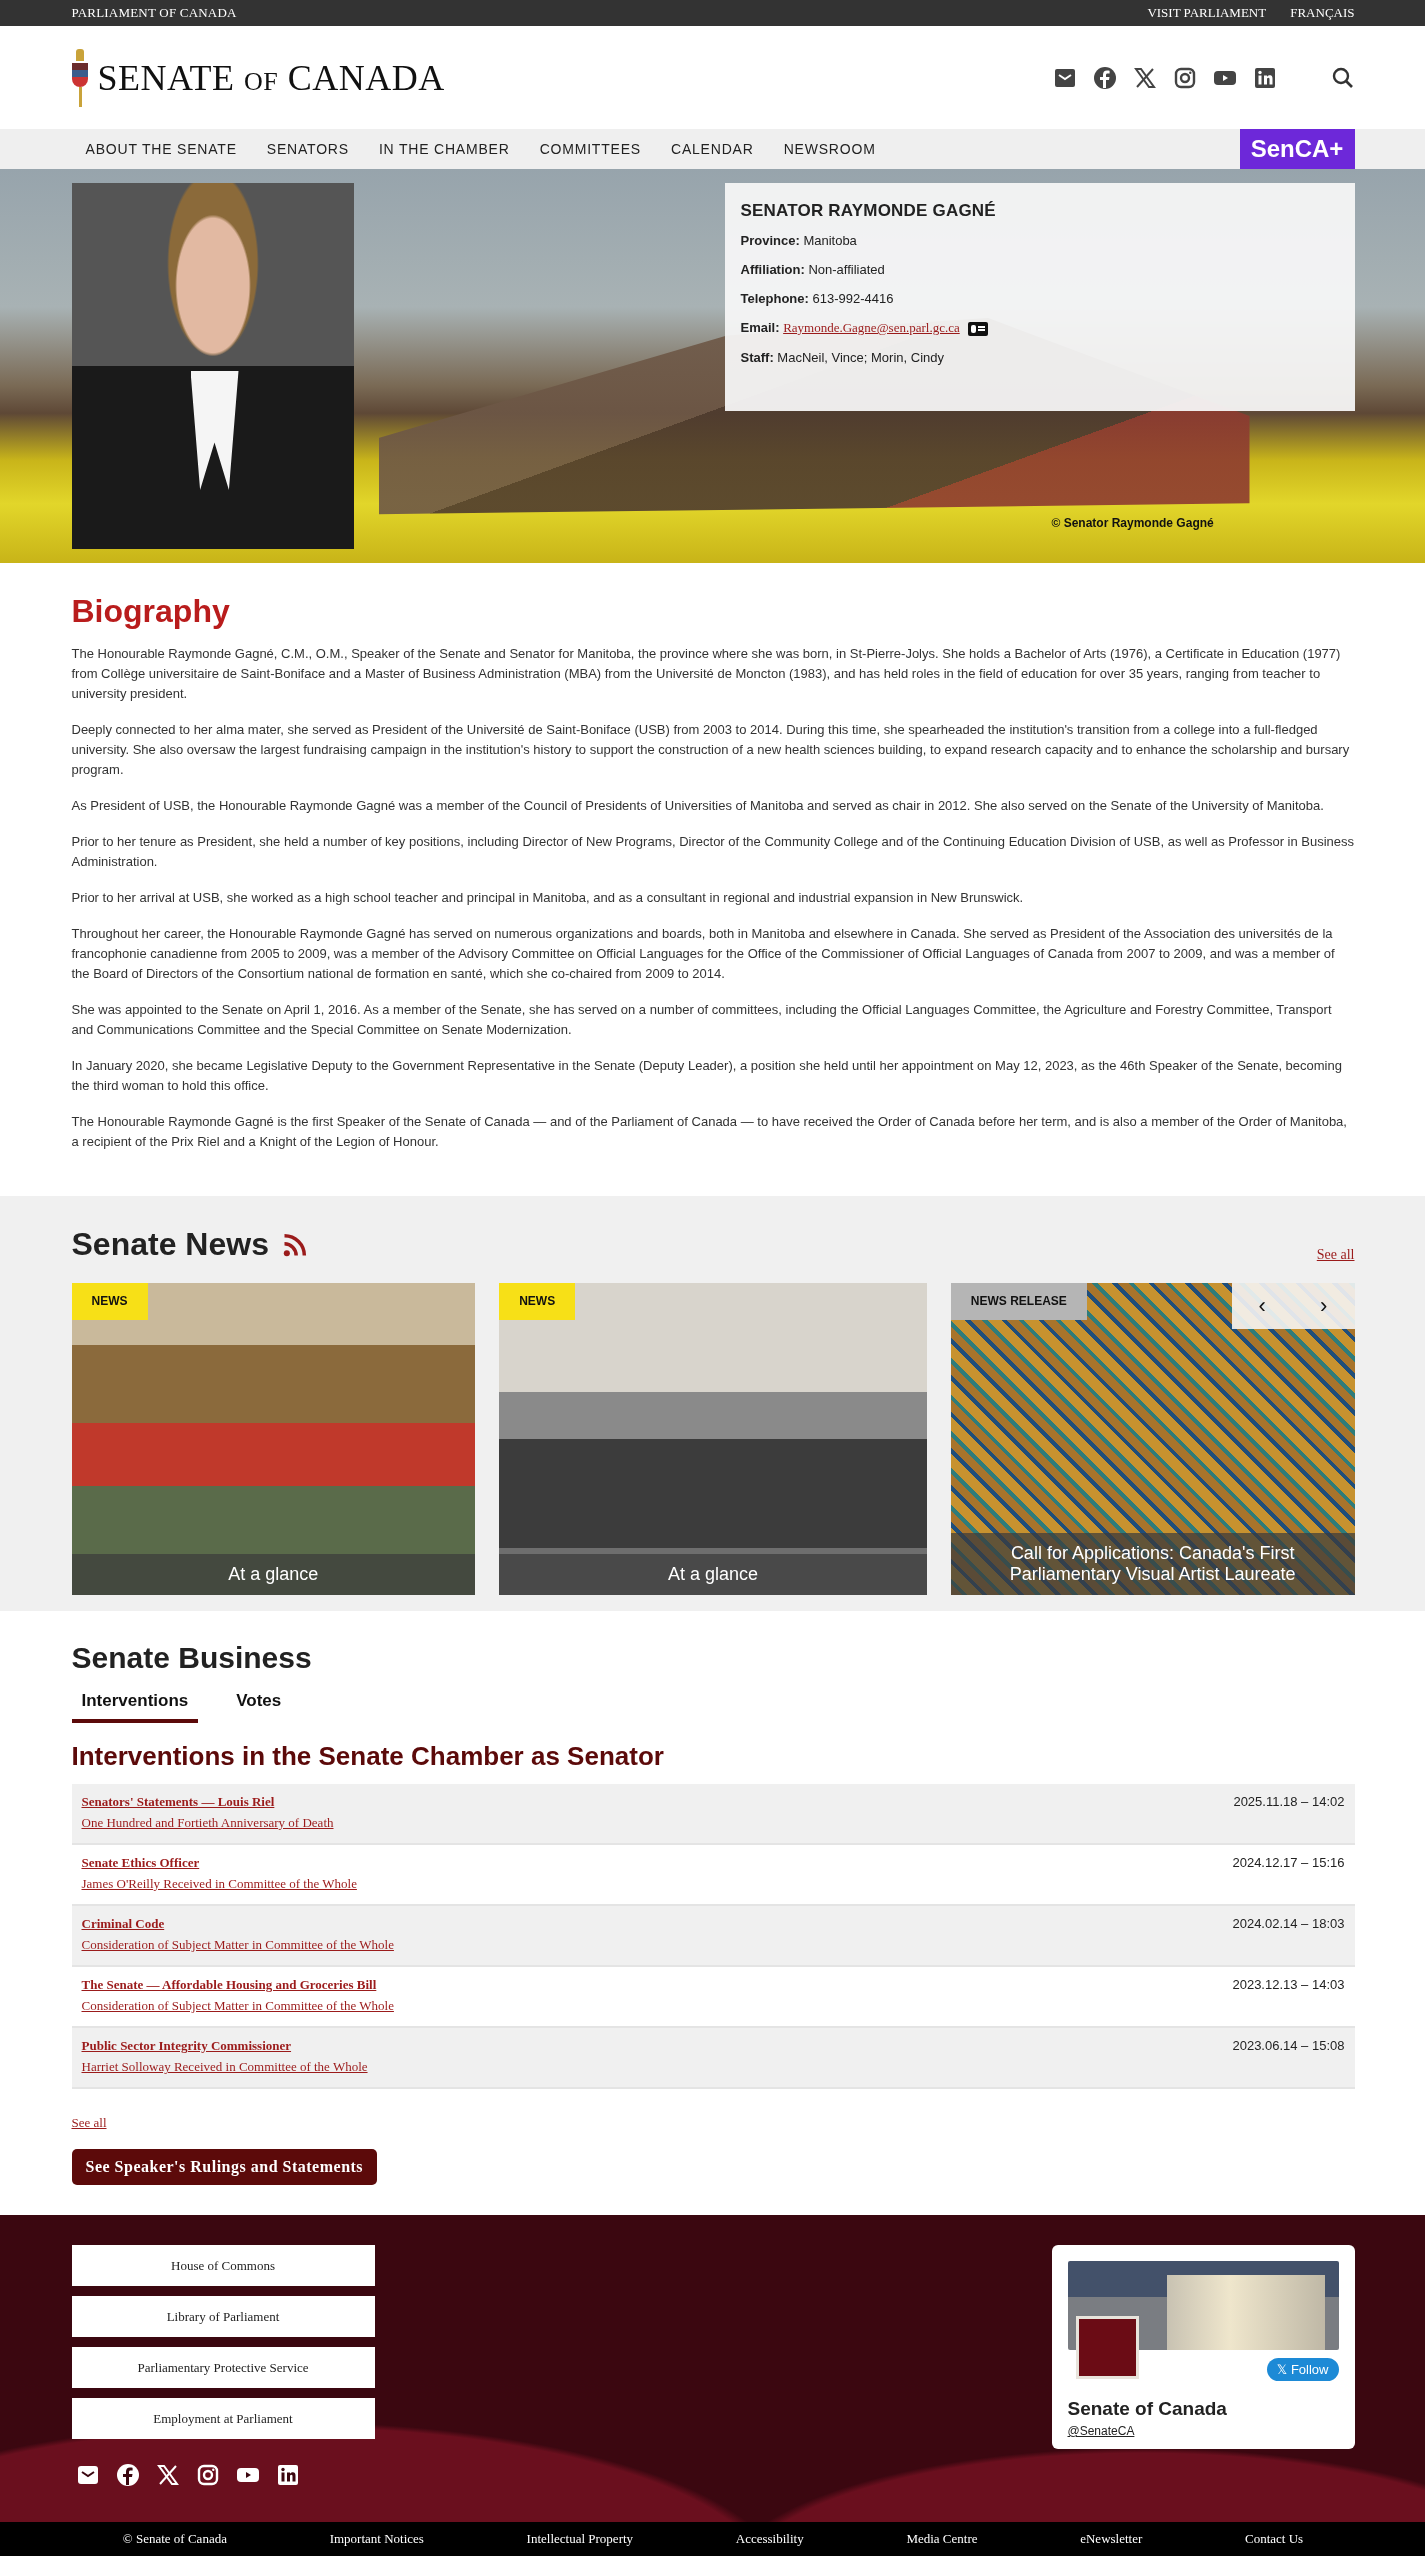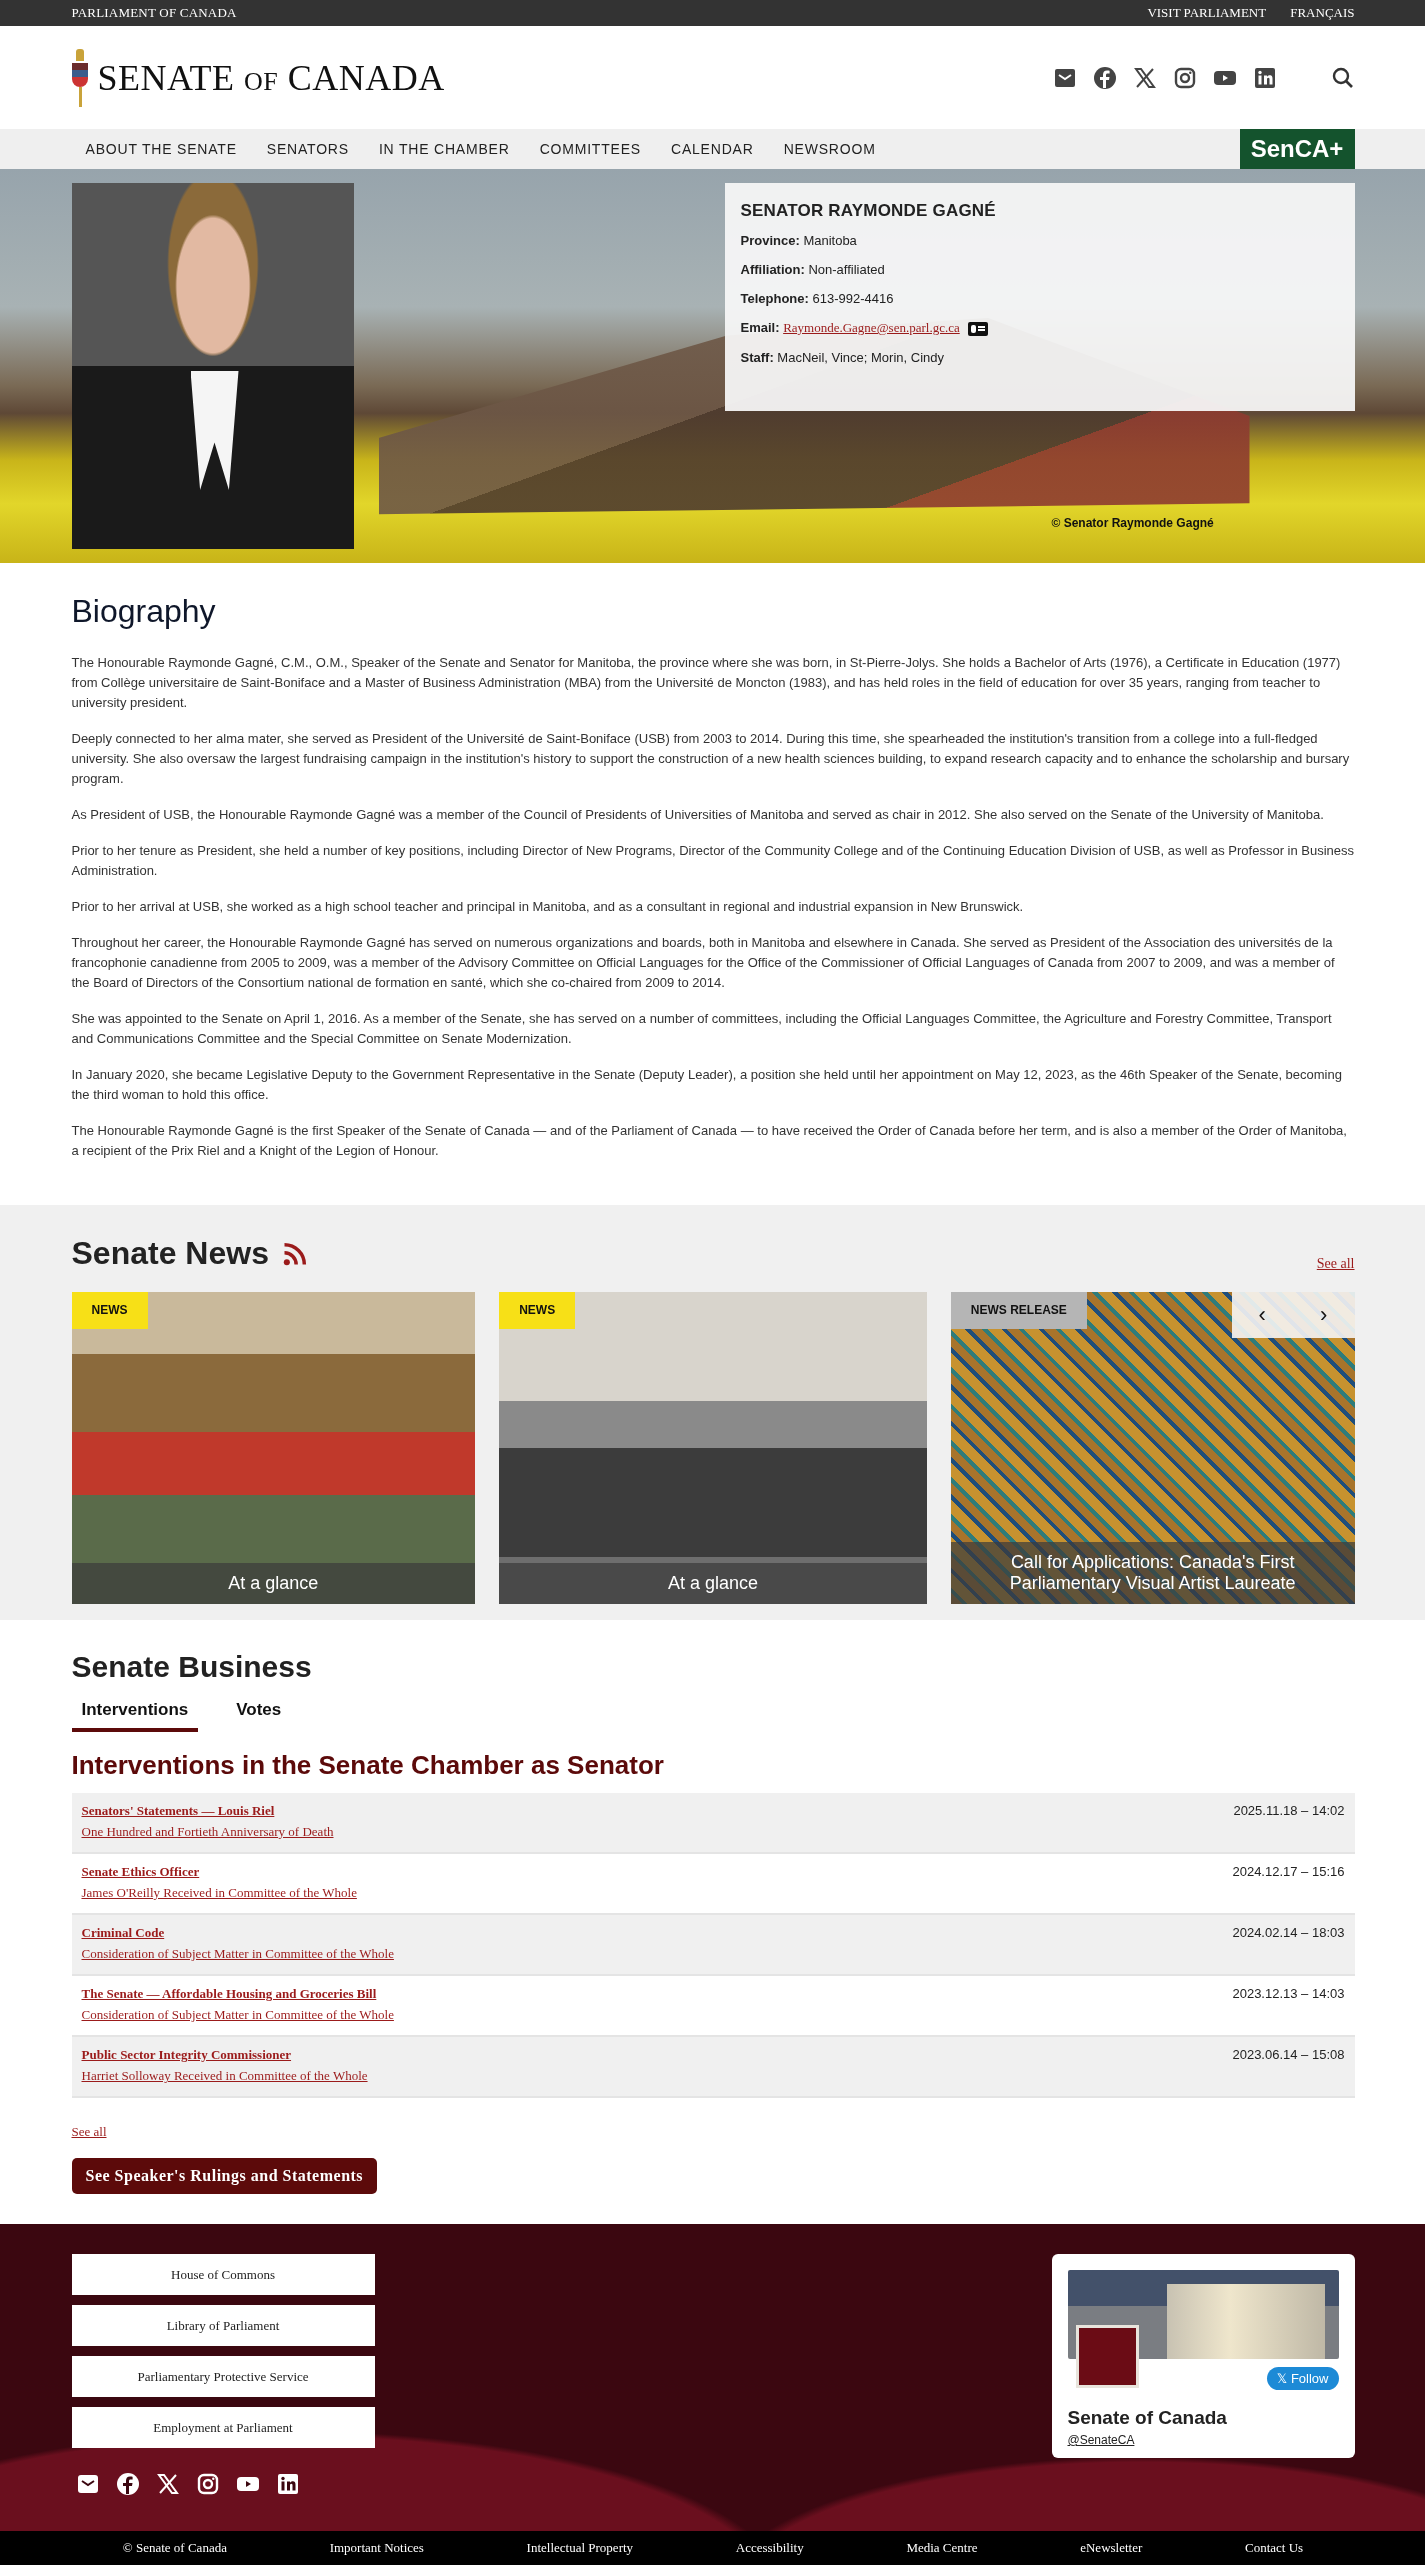--- a/index.html
+++ b/index.html
@@ -27,21 +27,21 @@
   .social { display: flex; align-items: center; gap: 16px; }
   .ico { width: 24px; height: 24px; display: inline-flex; align-items: center; justify-content: center; }
   .ico svg { width: 24px; height: 24px; }
   .search-ico { margin-left: 38px; }
 
   
   .nav { background: #efefef; height: 40px; }
   .nav .wrap { display: flex; justify-content: space-between; height: 40px; align-items: center; }
   .nav ul { display: flex; list-style: none; gap: 0; padding-left: 14px; }
   .nav li { font-size: 14px; letter-spacing: 0.8px; color: #222; margin-right: 30px; }
-  .senca { background: #14532d; color: #fff; font-size: 24px; font-weight: bold; height: 40px; width: 115px; display: flex; align-items: center; justify-content: center; align-self: flex-start; }
+  .senca { background: #6d28d9; color: #fff; font-size: 24px; font-weight: bold; height: 40px; width: 115px; display: flex; align-items: center; justify-content: center; align-self: flex-start; }
 
   
   .hero { height: 394px; position: relative; overflow: hidden;
     background: linear-gradient(180deg, #97a4ac 0%, #a8b2b4 35%, #7a6a55 55%, #5e4836 62%, #c9b51a 74%, #e2d62a 85%, #c8b418 100%); }
   .barn { position: absolute; left: 376px; top: 149px; width: 871px; height: 218px;
     background: linear-gradient(160deg, #6d5746 0 40%, #4e3b2e 40% 70%, #8d3b30 70%); clip-path: polygon(0 55%, 40% 8%, 70% 0, 100% 45%, 100% 85%, 0 90%); opacity: 0.9; }
   .portrait { position: absolute; left: 71px; top: 14px; width: 282px; height: 366px;
     background: radial-gradient(ellipse at 50% 28%, #e2b9a2 0 18%, transparent 19%), radial-gradient(ellipse at 50% 22%, #8b6a3a 0 22%, transparent 23%), linear-gradient(180deg, #555 0 50%, #1a1a1a 50%); }
   .portrait .tabs { position: absolute; left: 119px; top: 188px; width: 48px; height: 119px; background: #f5f5f5; clip-path: polygon(0 0, 100% 0, 80% 100%, 50% 60%, 20% 100%); }
   .info-card { position: absolute; left: 725px; top: 14px; width: 630px; height: 228px; background: rgba(247,247,247,0.94); padding: 18px 16px; }
@@ -49,21 +49,21 @@
   .info-card p { font-size: 13px; margin-bottom: 14px; color: #222; }
   .info-card b { font-weight: bold; }
   .info-card .email { color: #9b1b1b; text-decoration: underline; }
   .vcard { display: inline-block; width: 20px; height: 14px; background: #111; vertical-align: middle; margin-left: 8px; border-radius: 2px; position: relative; }
   .vcard::before { content: ""; position: absolute; left: 3px; top: 3px; width: 5px; height: 8px; background: #fff; border-radius: 2px; }
   .vcard::after { content: ""; position: absolute; left: 10px; top: 4px; width: 7px; height: 2px; background: #fff; box-shadow: 0 3px 0 #fff; }
   .credit { position: absolute; left: 1051px; top: 347px; font-size: 12px; font-weight: bold; color: #111; }
 
   
   .bio { padding: 30px 0 28px; }
-  .bio h1 { font-size: 32px; font-weight: normal; color: #0f172a; margin-bottom: 23px; }
+  .bio h1 { font-size: 32px; font-weight: bold; color: #b91c1c; margin-bottom: 14px; }
   .bio p { font-size: 13px; line-height: 20px; color: #333; margin-bottom: 16px; }
 
   
   .news { background: #f0f0f0; padding: 30px 0 16px; }
   .news .head { display: flex; justify-content: space-between; align-items: flex-end; margin-bottom: 20px; }
   .news h2 { font-size: 32px; font-weight: bold; color: #222; display: flex; align-items: center; gap: 12px; }
   .rss { width: 28px; height: 28px; }
   .see-all { font-size: 14px; color: #9b1b1b; text-decoration: underline; }
   .cards { display: flex; gap: 24px; }
   .card { position: relative; height: 312px; overflow: hidden; }

